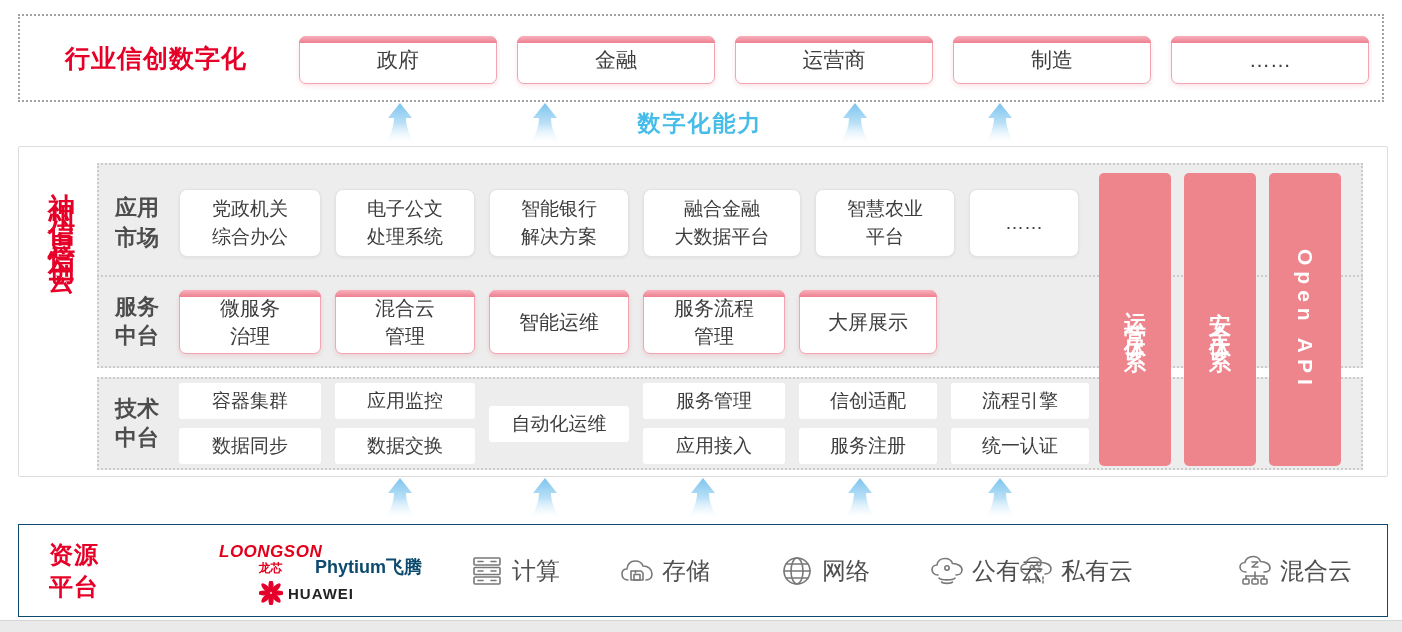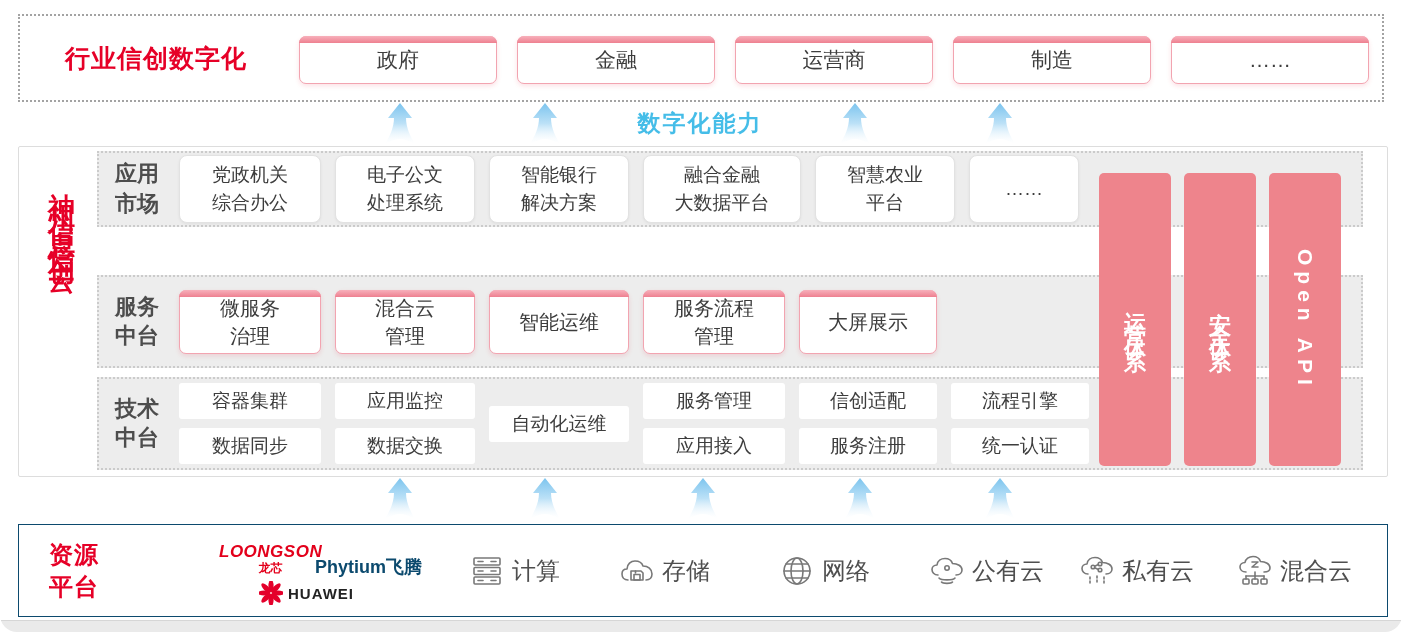--- a/index.html
+++ b/index.html
@@ -1,17 +1,17 @@
 <!DOCTYPE html>
 <html><head>
 <meta charset="utf-8">
 <style>
   * { margin:0; padding:0; box-sizing:border-box; }
   body { font-family:"Liberation Sans","DejaVu Sans",sans-serif; background:#fff; }
-  #canvas { position:relative; width:1402px; height:632px; background:#fff; overflow:hidden;border-radius:17px; }
+  #canvas { position:relative; width:1402px; height:632px; background:#fff; overflow:hidden; }
 
   
   .top-band { position:absolute; left:18px; top:14px; width:1366px; height:88px;
               border:2px dotted #a3a3a3; background:#fff; }
   .top-title { position:absolute; left:45px; top:50%; transform:translateY(-50%);
                font-size:25px; font-weight:bold; color:#e60027; letter-spacing:1px; }
   .industry-row { position:absolute; left:279px; top:20px; display:flex; gap:20px; }
   .pink-box { position:relative; background:#fff; border:1px solid #f2a4b0; border-radius:7px;
               box-shadow:0 2px 5px rgba(230,0,39,.12); display:flex; align-items:center;
               justify-content:center; color:#3d3d3d;text-align:right; }
@@ -24,21 +24,21 @@
   .cap-label { position:absolute; left:700px; top:108px; transform:translateX(-50%);
                font-size:23px; font-weight:bold; color:#45bde8; letter-spacing:2px; }
 
   
   .main-box { position:absolute; left:18px; top:146px; width:1370px; height:331px;
               background:#fff; border:1px solid #ddd; border-radius:2px; }
   .vertical-title { position:absolute; left:26px; top:24px; writing-mode:vertical-rl;
               font-size:27px; font-weight:bold; color:#e60027; letter-spacing:13px; line-height:1.2; }
   .layer-row { position:absolute; left:78px; width:1266px; background:#ededed;
               border:2px dotted #cbcbcb; }
-  .row-1 { top:4px;  height:76px; }
+  .row-1 { top:16px;  height:120px; }
   .row-2 { top:128px; height:93px; }
   .row-3 { top:230px; height:93px; }
   .row-label { position:absolute; left:16px; top:50%; transform:translateY(-50%);
                font-size:22px; font-weight:bold; color:#4d4d4d; white-space:pre-line;
                text-align:center; line-height:1.35; }
   .boxes { position:absolute; left:80px; top:0; height:100%; display:flex; gap:14px;
            align-items:center; }
   .app-box { background:#fff; border:1px solid #e2e2e2; border-radius:8px;
              box-shadow:0 1px 3px rgba(0,0,0,.06); height:68px; display:flex;
              align-items:center; justify-content:center; font-size:19px; color:#3d3d3d;
@@ -269,21 +269,21 @@
     <div class="res-item" style="left:910px">
       <svg class="res-icon" viewBox="0 0 36 36">
         <path d="M9 22 C5 22 3 19 3 16.5 C3 14 5 12 8 12 C8.5 8 12 5.5 16 5.5 C20 5.5 22.5 7.5 23.5 10.5 C28.5 10.5 33 13 33 17 C33 19.5 31 22 27 22"></path>
         <circle cx="18" cy="15" r="2.2"></circle>
         <path d="M10 25 C12 27.5 24 27.5 26 25"></path>
           <path d="M12.5 29 C14 30.8 22 30.8 23.5 29"></path>
       </svg>
       <span>公有云</span>
     </div>
 
-    <div class="res-item" style="left:1060px">
+    <div class="res-item" style="left:999px">
       <svg class="res-icon" viewBox="0 0 36 36">
         <path d="M9 21 C5 21 3 18 3 15.5 C3 13 5 11 8 11 C8.5 7 12 4.5 16 4.5 C20 4.5 22.5 6.5 23.5 9.5 C28.5 9.5 33 12 33 16 C33 18.5 31 21 27 21"></path>
         <circle cx="14" cy="14" r="1.8"></circle>
           <circle cx="21" cy="11" r="1.8"></circle>
           <circle cx="21" cy="17" r="1.8"></circle>
         <line x1="15.6" y1="13.2" x2="19.4" y2="11.6"></line>
           <line x1="15.6" y1="14.8" x2="19.4" y2="16.4"></line>
         <line x1="11" y1="24" x2="11" y2="30" stroke-dasharray="2 2"></line>
         <line x1="18" y1="23" x2="18" y2="30" stroke-dasharray="2 2"></line>
         <line x1="25" y1="24" x2="25" y2="30" stroke-dasharray="2 2"></line>

